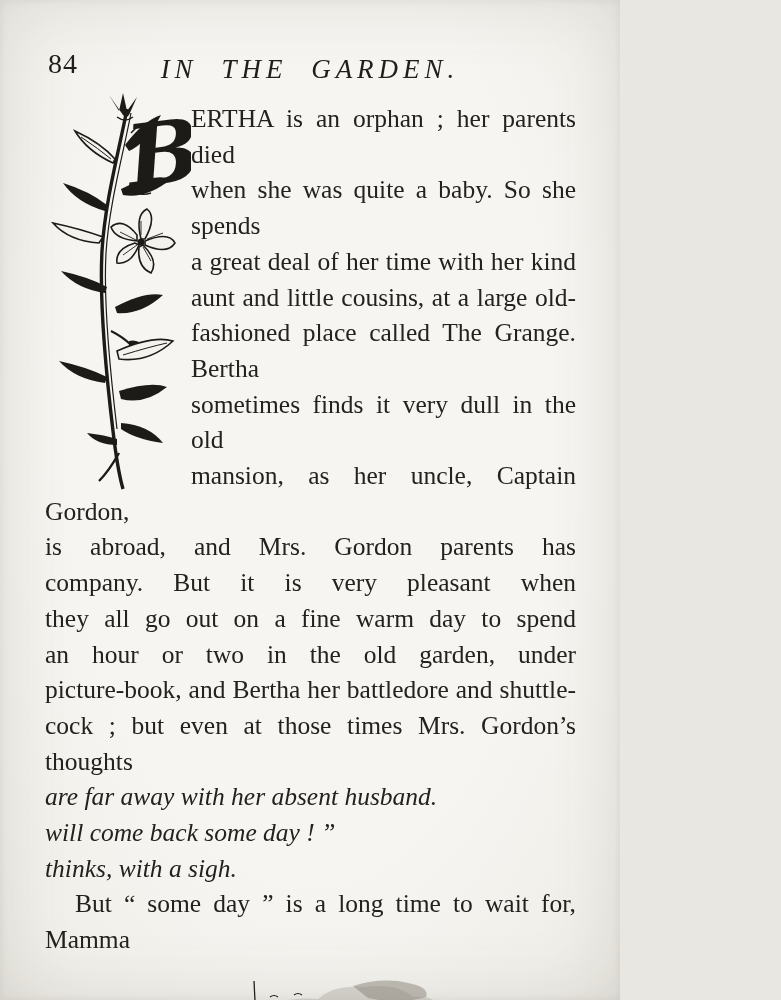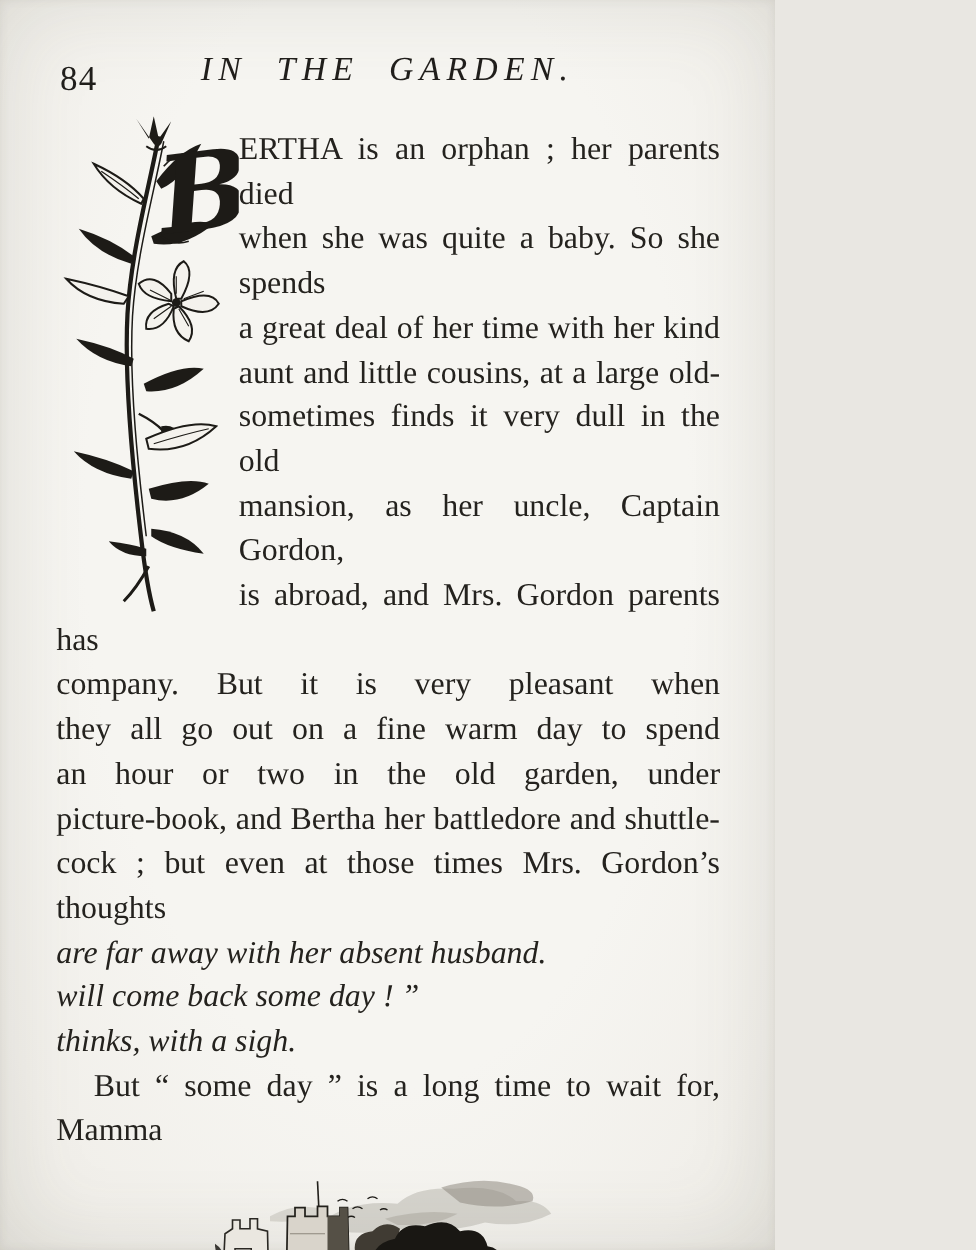--- a/index.html
+++ b/index.html
@@ -15,21 +15,21 @@
     background: radial-gradient(ellipse at 50% 42%, #f6f5f1 55%, #f1efea 85%, #ebe9e3 100%);
     box-shadow: inset 0 0 70px rgba(95,90,78,.14), inset 0 0 8px rgba(95,90,78,.10);
     color: #201e1b;
   }
   
   .folio {
     position: absolute; left: 48px; top: 48px;
     font-size: 28px; letter-spacing: 1px;
   }
   .running-title {
-    position: absolute; left: 0; right: 0; top: 40px;
+    position: absolute; left: 0; right: 0; top: 54px;
     text-align: center;
     font-style: italic;
     font-size: 27px;
     letter-spacing: 5px;
     word-spacing: 12px;
   }
   
   .content {
     position: absolute;
     left: 45px; right: 44px; top: 101px;
@@ -107,20 +107,21 @@
 
         <text x="88" y="92" font-family="'DejaVu Serif', serif" font-style="italic" font-weight="bold" font-size="86" fill="#1d1b17" transform="rotate(-7 110 60)">B</text>
         <path d="M92 40 Q100 30 112 30 M90 96 Q100 104 112 100" stroke="#1d1b17" stroke-width="1.4" fill="none"></path>
       </svg>
     </div>
 
     <div class="tline">ERTHA is an orphan ; her parents died</div>
     <div class="tline">when she was quite a baby.  So she spends</div>
     <div class="tline">a great deal of her time with her kind</div>
     <div class="tline">aunt and little cousins, at a large old-</div>
+    <div class="tline">fashioned place called The Grange.  Bertha</div>
     <div class="tline">sometimes finds it very dull in the old</div>
     <div class="tline">mansion, as her uncle, Captain Gordon,</div>
     <div class="tline">is abroad, and Mrs. Gordon parents has</div>
     <div class="tline">company.  But it is very pleasant when</div>
     <div class="tline">they all go out on a fine warm day to spend</div>
     <div class="tline">an hour or two in the old garden, under</div>
 
     <div class="clear"></div>
     <div class="tline">picture-book, and Bertha her battledore and shuttle-</div>
     <div class="tline">cock ;  but even at those times Mrs. Gordon’s thoughts</div>

